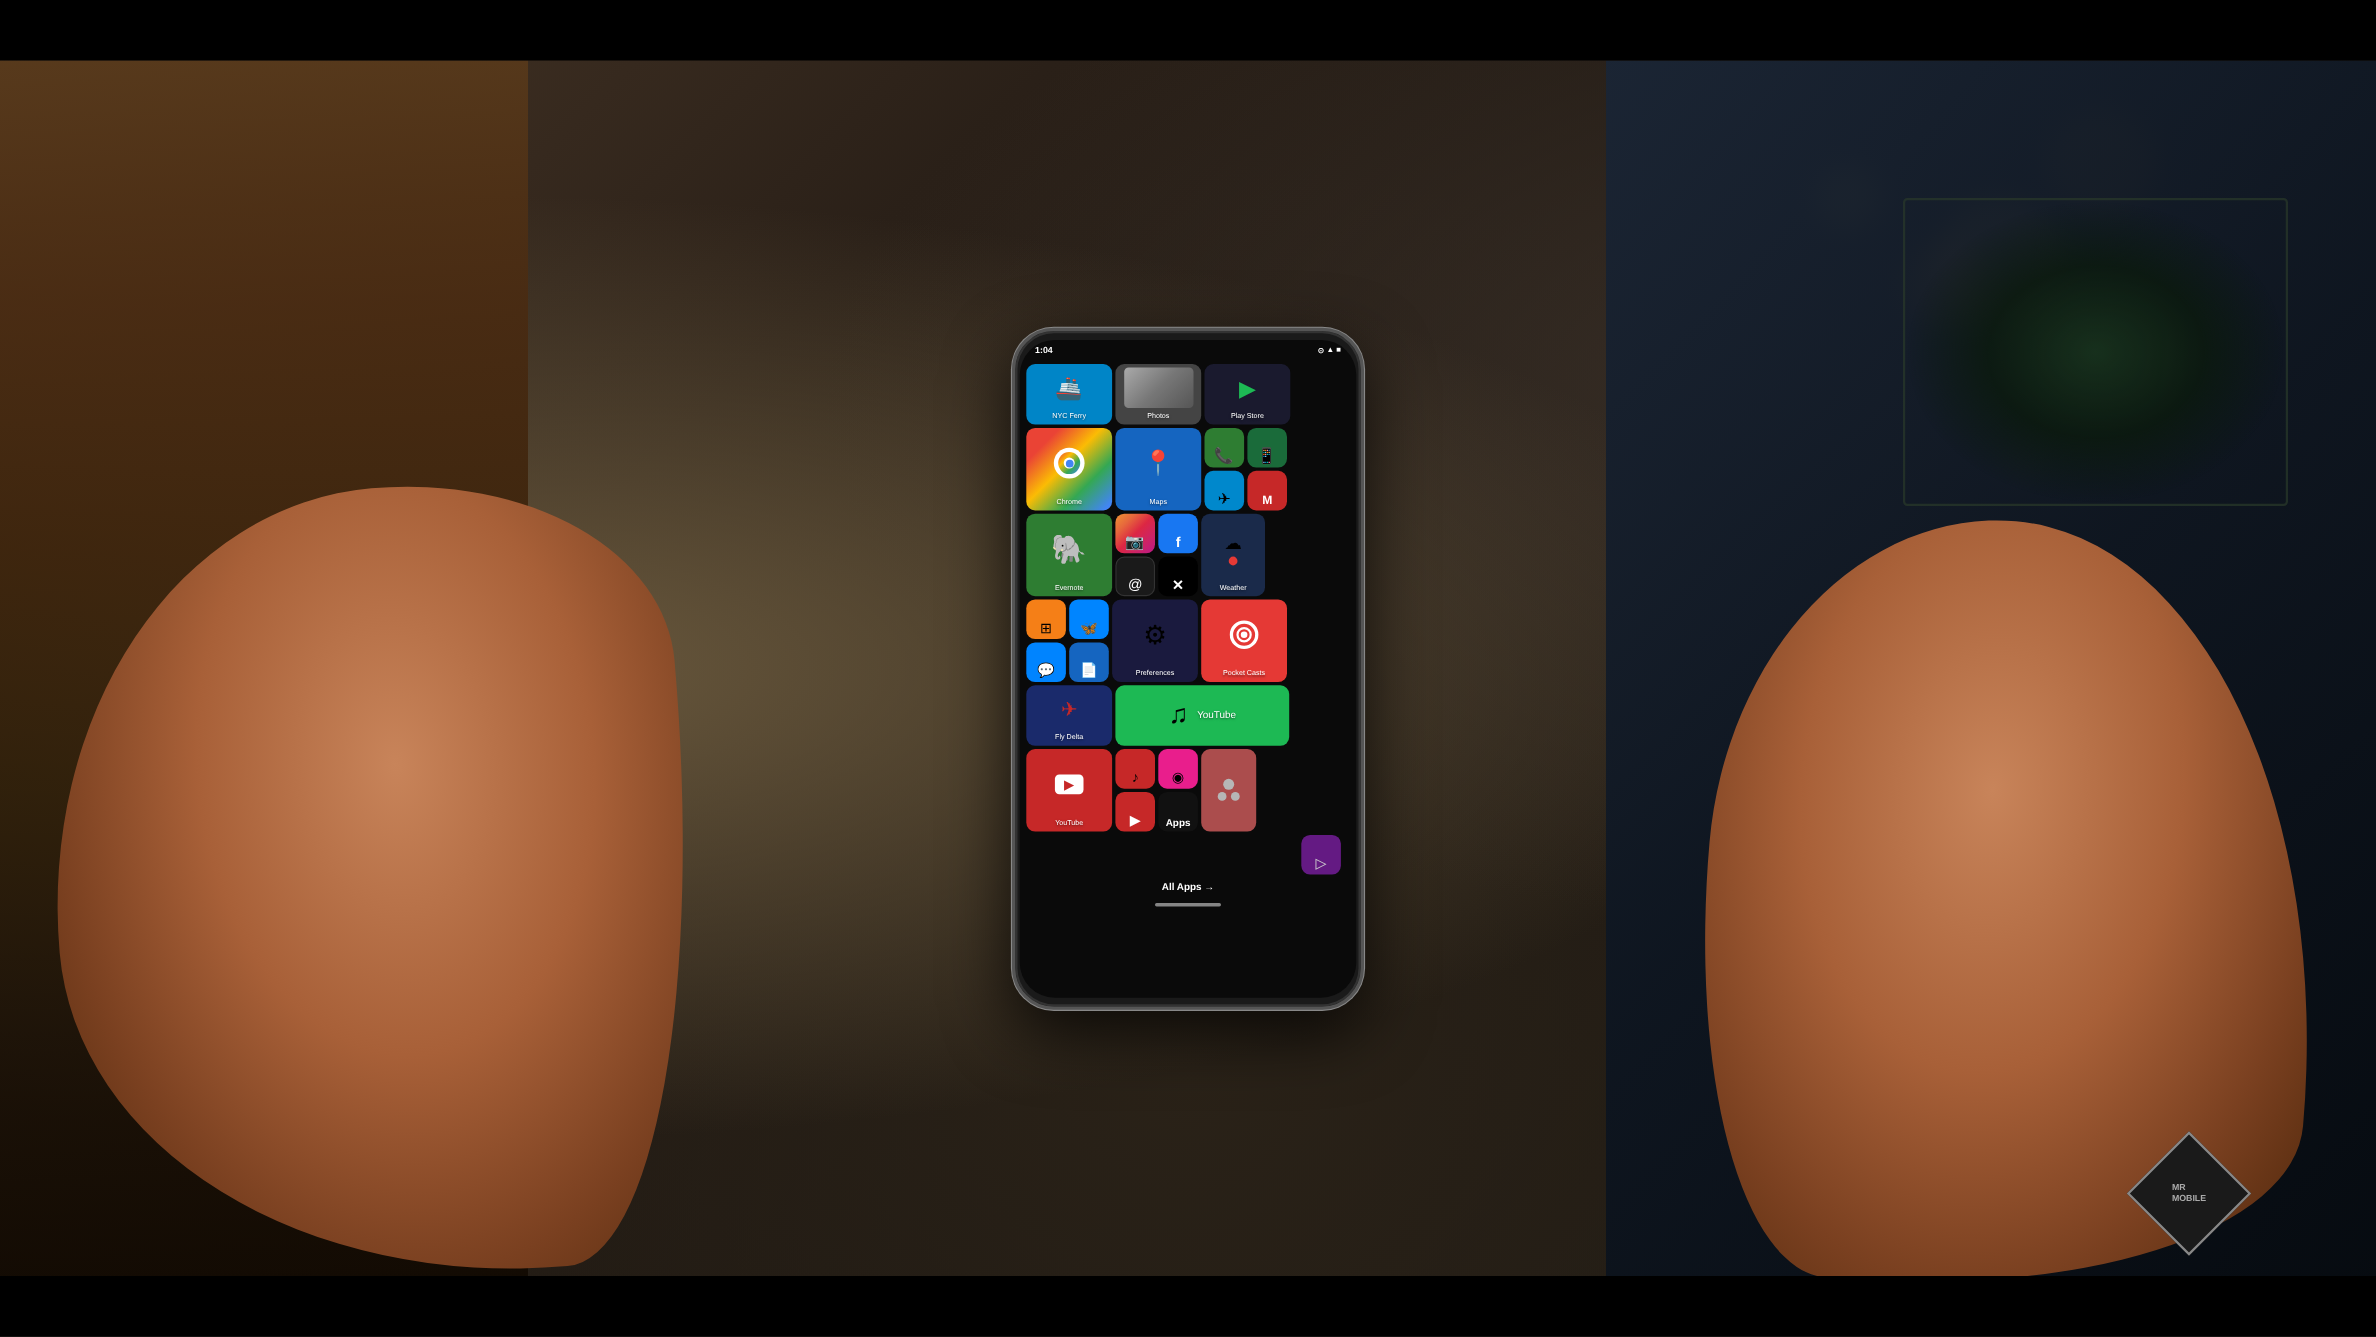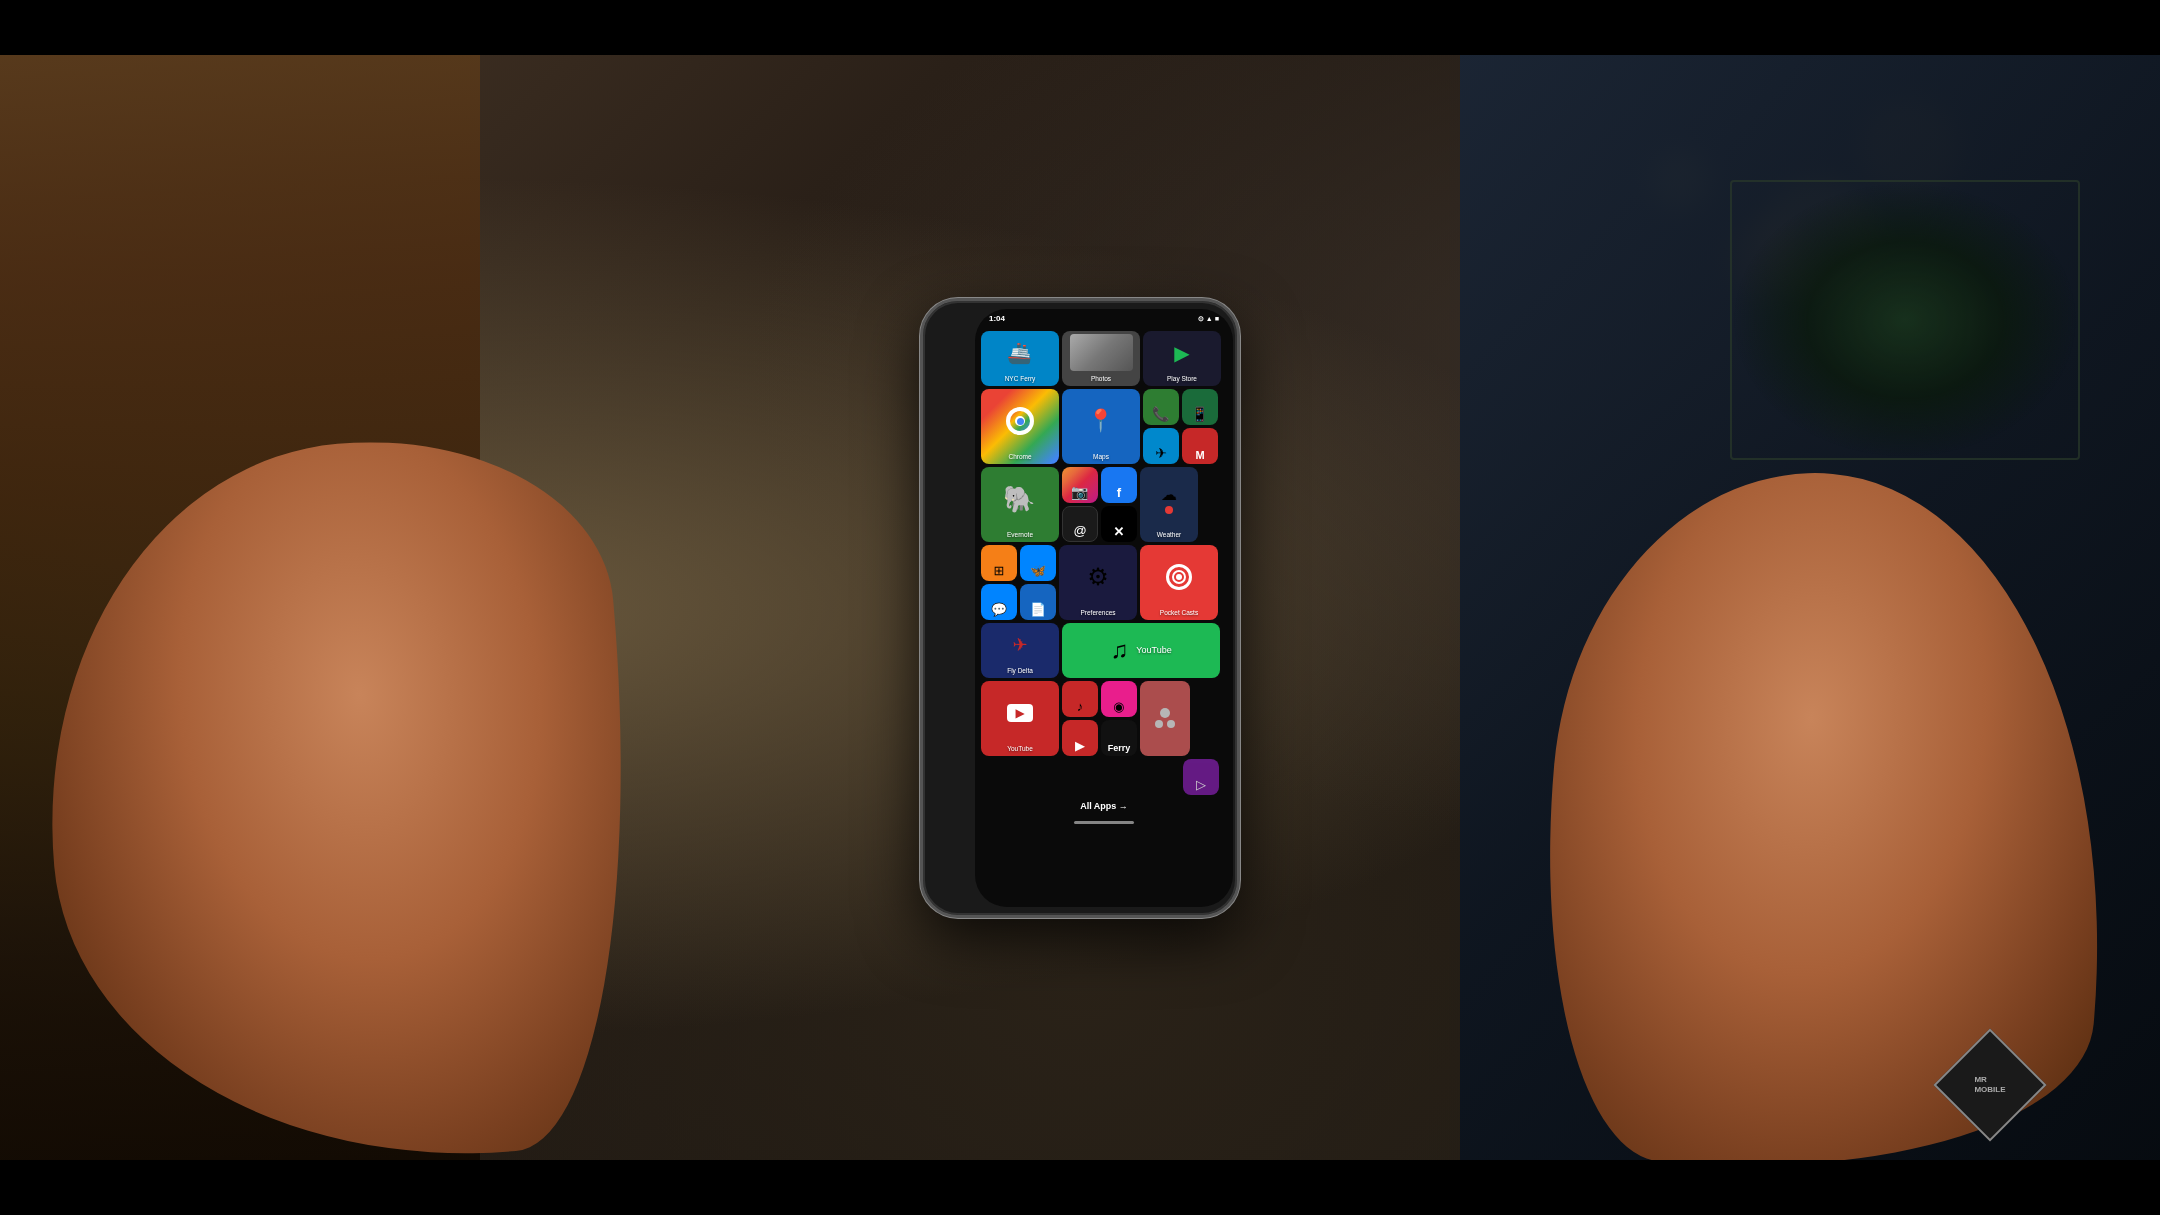--- a/index.html
+++ b/index.html
@@ -74,21 +74,20 @@
     
     .phone-screen {
       position: absolute;
       top: 8px;
       left: 4px;
       right: 4px;
       bottom: 8px;
       background: #0a0a0a;
       border-radius: 32px;
       overflow: hidden;
-      margin-left: 48px;
     }
 
     
     .status-bar {
       display: flex;
       justify-content: space-between;
       align-items: center;
       padding: 4px 14px 2px;
       background: transparent;
       color: white;
@@ -418,21 +417,21 @@
               </div>
               <div class="tile" style="background:#e91e8c;width:36px;height:36px;">
                 <span style="font-size:13px;">◉</span>
               </div>
             </div>
             <div style="display:flex;gap:3px;">
               <div class="tile" style="background:#c62828;width:36px;height:36px;">
                 <span style="font-size:13px;color:white;">▶</span>
               </div>
               <div class="tile" style="background:#111;width:36px;height:36px;">
-                <span style="font-size:9px;font-weight:bold;color:white;">Ferry</span>
+                <span style="font-size:9px;font-weight:bold;color:white;">Apps</span>
               </div>
             </div>
           </div>
 
           <div class="tile" style="background:#f06a6a;width:50px;height:75px;opacity:0.7;">
             <div class="icon-container">
               <div style="display:flex;flex-direction:column;align-items:center;gap:2px;">
                 <div style="width:10px;height:10px;border-radius:50%;background:white;"></div>
                 <div style="display:flex;gap:4px;">
                   <div style="width:8px;height:8px;border-radius:50%;background:white;"></div>

